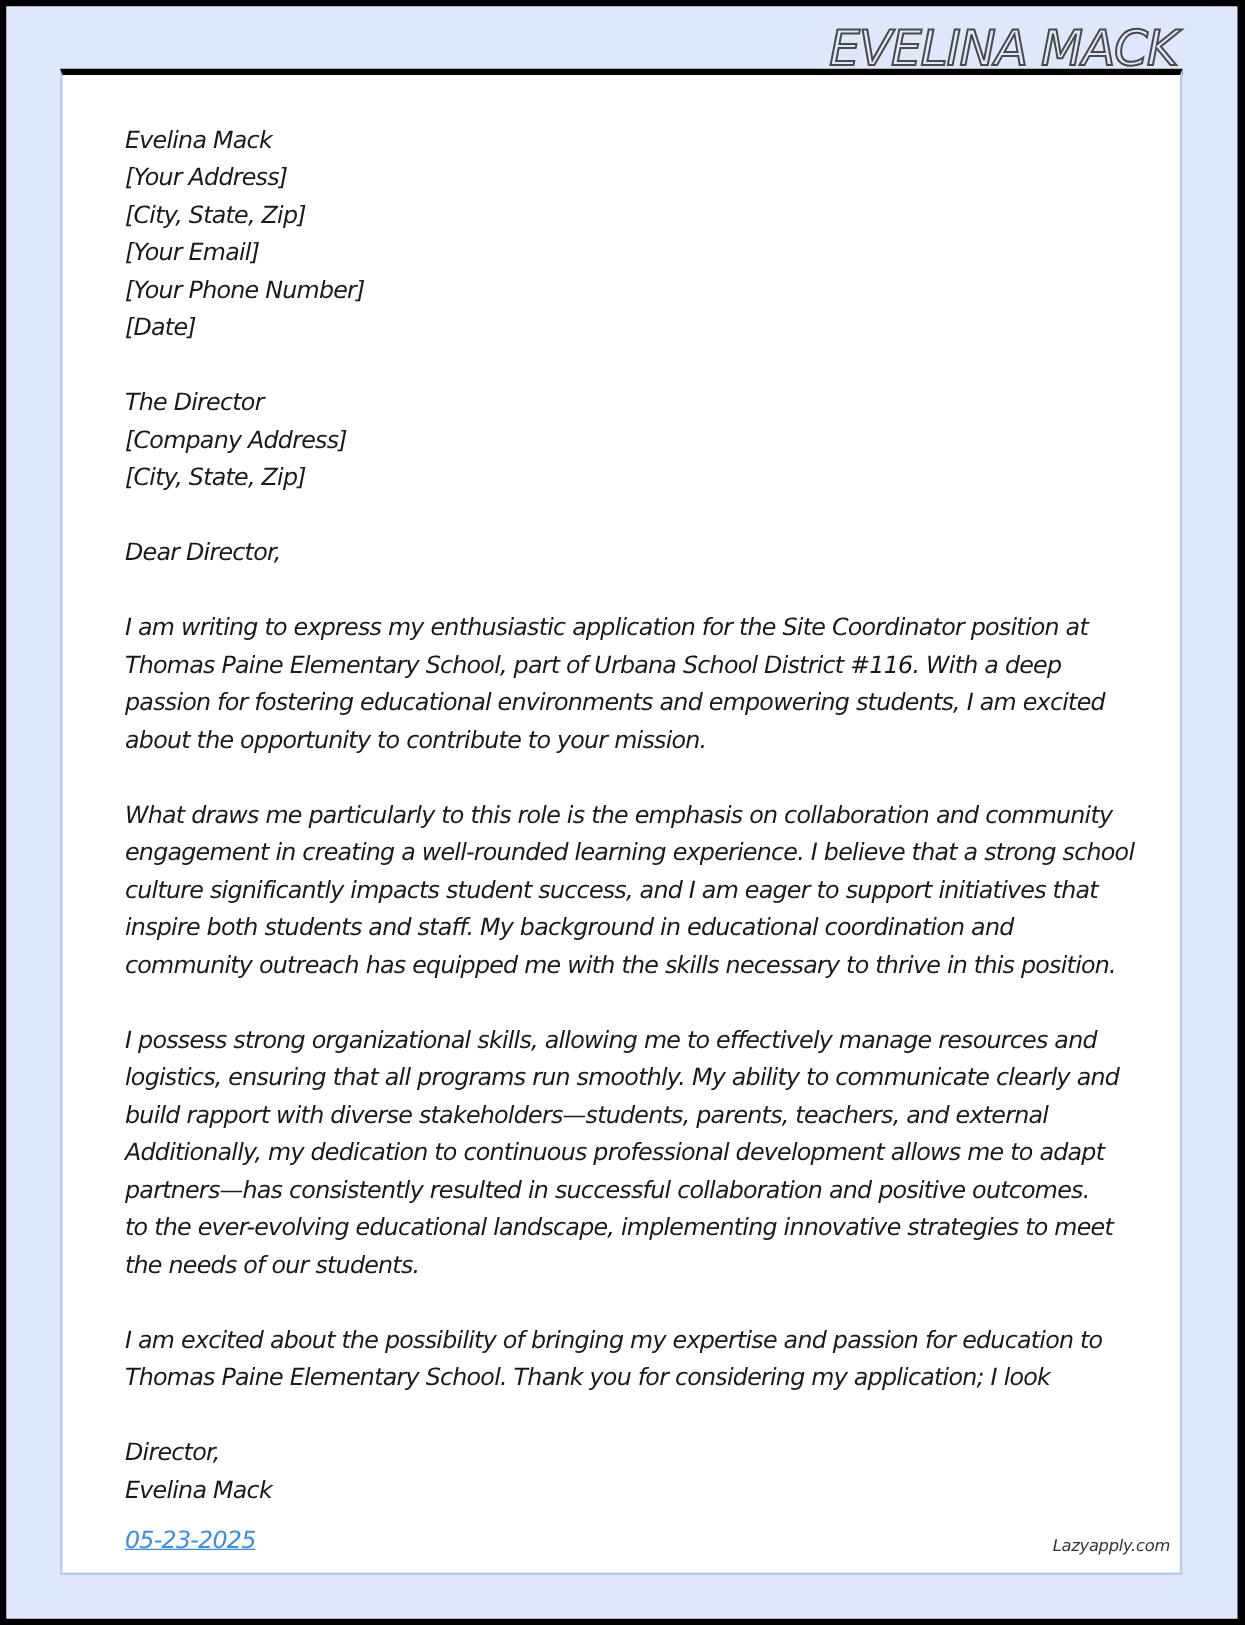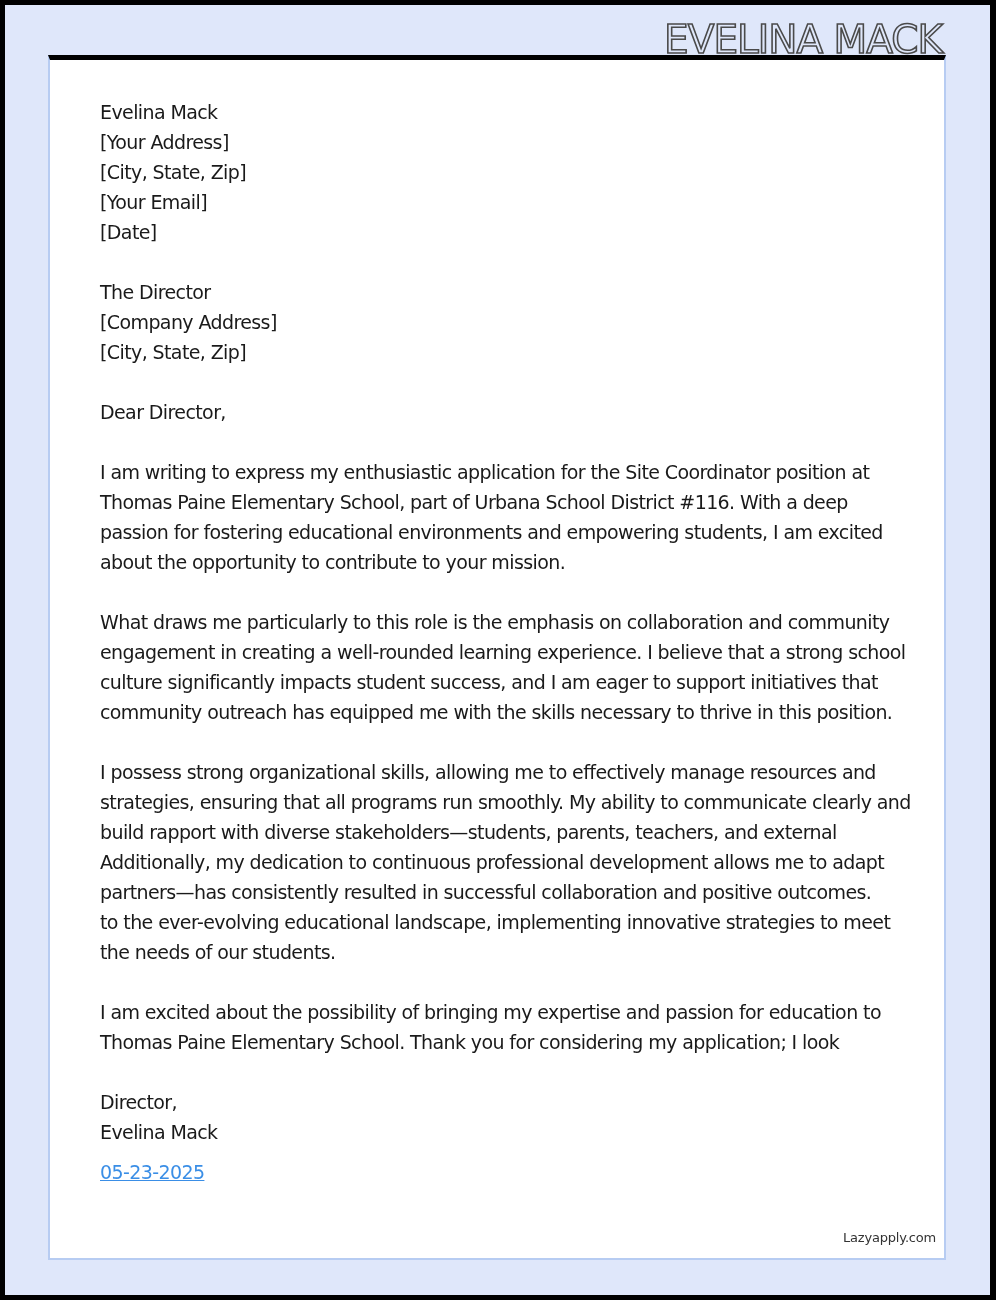--- a/index.html
+++ b/index.html
@@ -3,21 +3,21 @@
 <meta charset="utf-8">
 <style>
   html, body { margin:0; padding:0; }
   body {
     width:996px; height:1300px; overflow:hidden; position:relative;
     background:#000;
     font-family:"DejaVu Sans", sans-serif;
   }
   .frame {
     position:absolute; left:5px; top:5px; width:985px; height:1290px;
-    background:#dfe7fa; overflow:hidden;
+    background:#dfe7fa; overflow:hidden;font-style:italic;
   }
   .title {
     position:absolute; right:48px; top:12px;
     font-family:"DejaVu Sans", sans-serif;
     font-size:39px; letter-spacing:-1px;
     color:#dfe7fa;
     -webkit-text-stroke:1.6px #4a4a4a;
     white-space:nowrap;
   }
   .card {
@@ -49,20 +49,21 @@
 <div class="frame">
   <div class="title">EVELINA MACK</div>
 
   <div class="card"></div>
 
   <div class="content">
     <span class="line">Evelina Mack</span>
     <span class="line">[Your Address]</span>
     <span class="line">[City, State, Zip]</span>
     <span class="line">[Your Email]</span>
+    <span class="line">[Your Phone Number]</span>
     <span class="line">[Date]</span>
     <div class="gap"></div>
     <span class="line">The Director</span>
     <span class="line">[Company Address]</span>
     <span class="line">[City, State, Zip]</span>
     <div class="gap"></div>
     <span class="line">Dear Director,</span>
     <div class="gap"></div>
 
     <div>
@@ -70,27 +71,28 @@
       <span class="line">Thomas Paine Elementary School, part of Urbana School District #116. With a deep</span>
       <span class="line">passion for fostering educational environments and empowering students, I am excited</span>
       <span class="line">about the opportunity to contribute to your mission.</span>
     </div>
     <div class="gap"></div>
 
     <div>
       <span class="line">What draws me particularly to this role is the emphasis on collaboration and community</span>
       <span class="line">engagement in creating a well-rounded learning experience. I believe that a strong school</span>
       <span class="line">culture significantly impacts student success, and I am eager to support initiatives that</span>
+      <span class="line">inspire both students and staff. My background in educational coordination and</span>
       <span class="line">community outreach has equipped me with the skills necessary to thrive in this position.</span>
     </div>
     <div class="gap"></div>
 
     <div>
       <span class="line">I possess strong organizational skills, allowing me to effectively manage resources and</span>
-      <span class="line">strategies, ensuring that all programs run smoothly. My ability to communicate clearly and</span>
+      <span class="line">logistics, ensuring that all programs run smoothly. My ability to communicate clearly and</span>
       <span class="line">build rapport with diverse stakeholders—students, parents, teachers, and external</span>
       <span class="line">Additionally, my dedication to continuous professional development allows me to adapt</span>
       <span class="line">partners—has consistently resulted in successful collaboration and positive outcomes.</span>
       <span class="line">to the ever-evolving educational landscape, implementing innovative strategies to meet</span>
       <span class="line">the needs of our students.</span>
     </div>
     <div class="gap"></div>
 
     <div>
       <span class="line">I am excited about the possibility of bringing my expertise and passion for education to</span>

